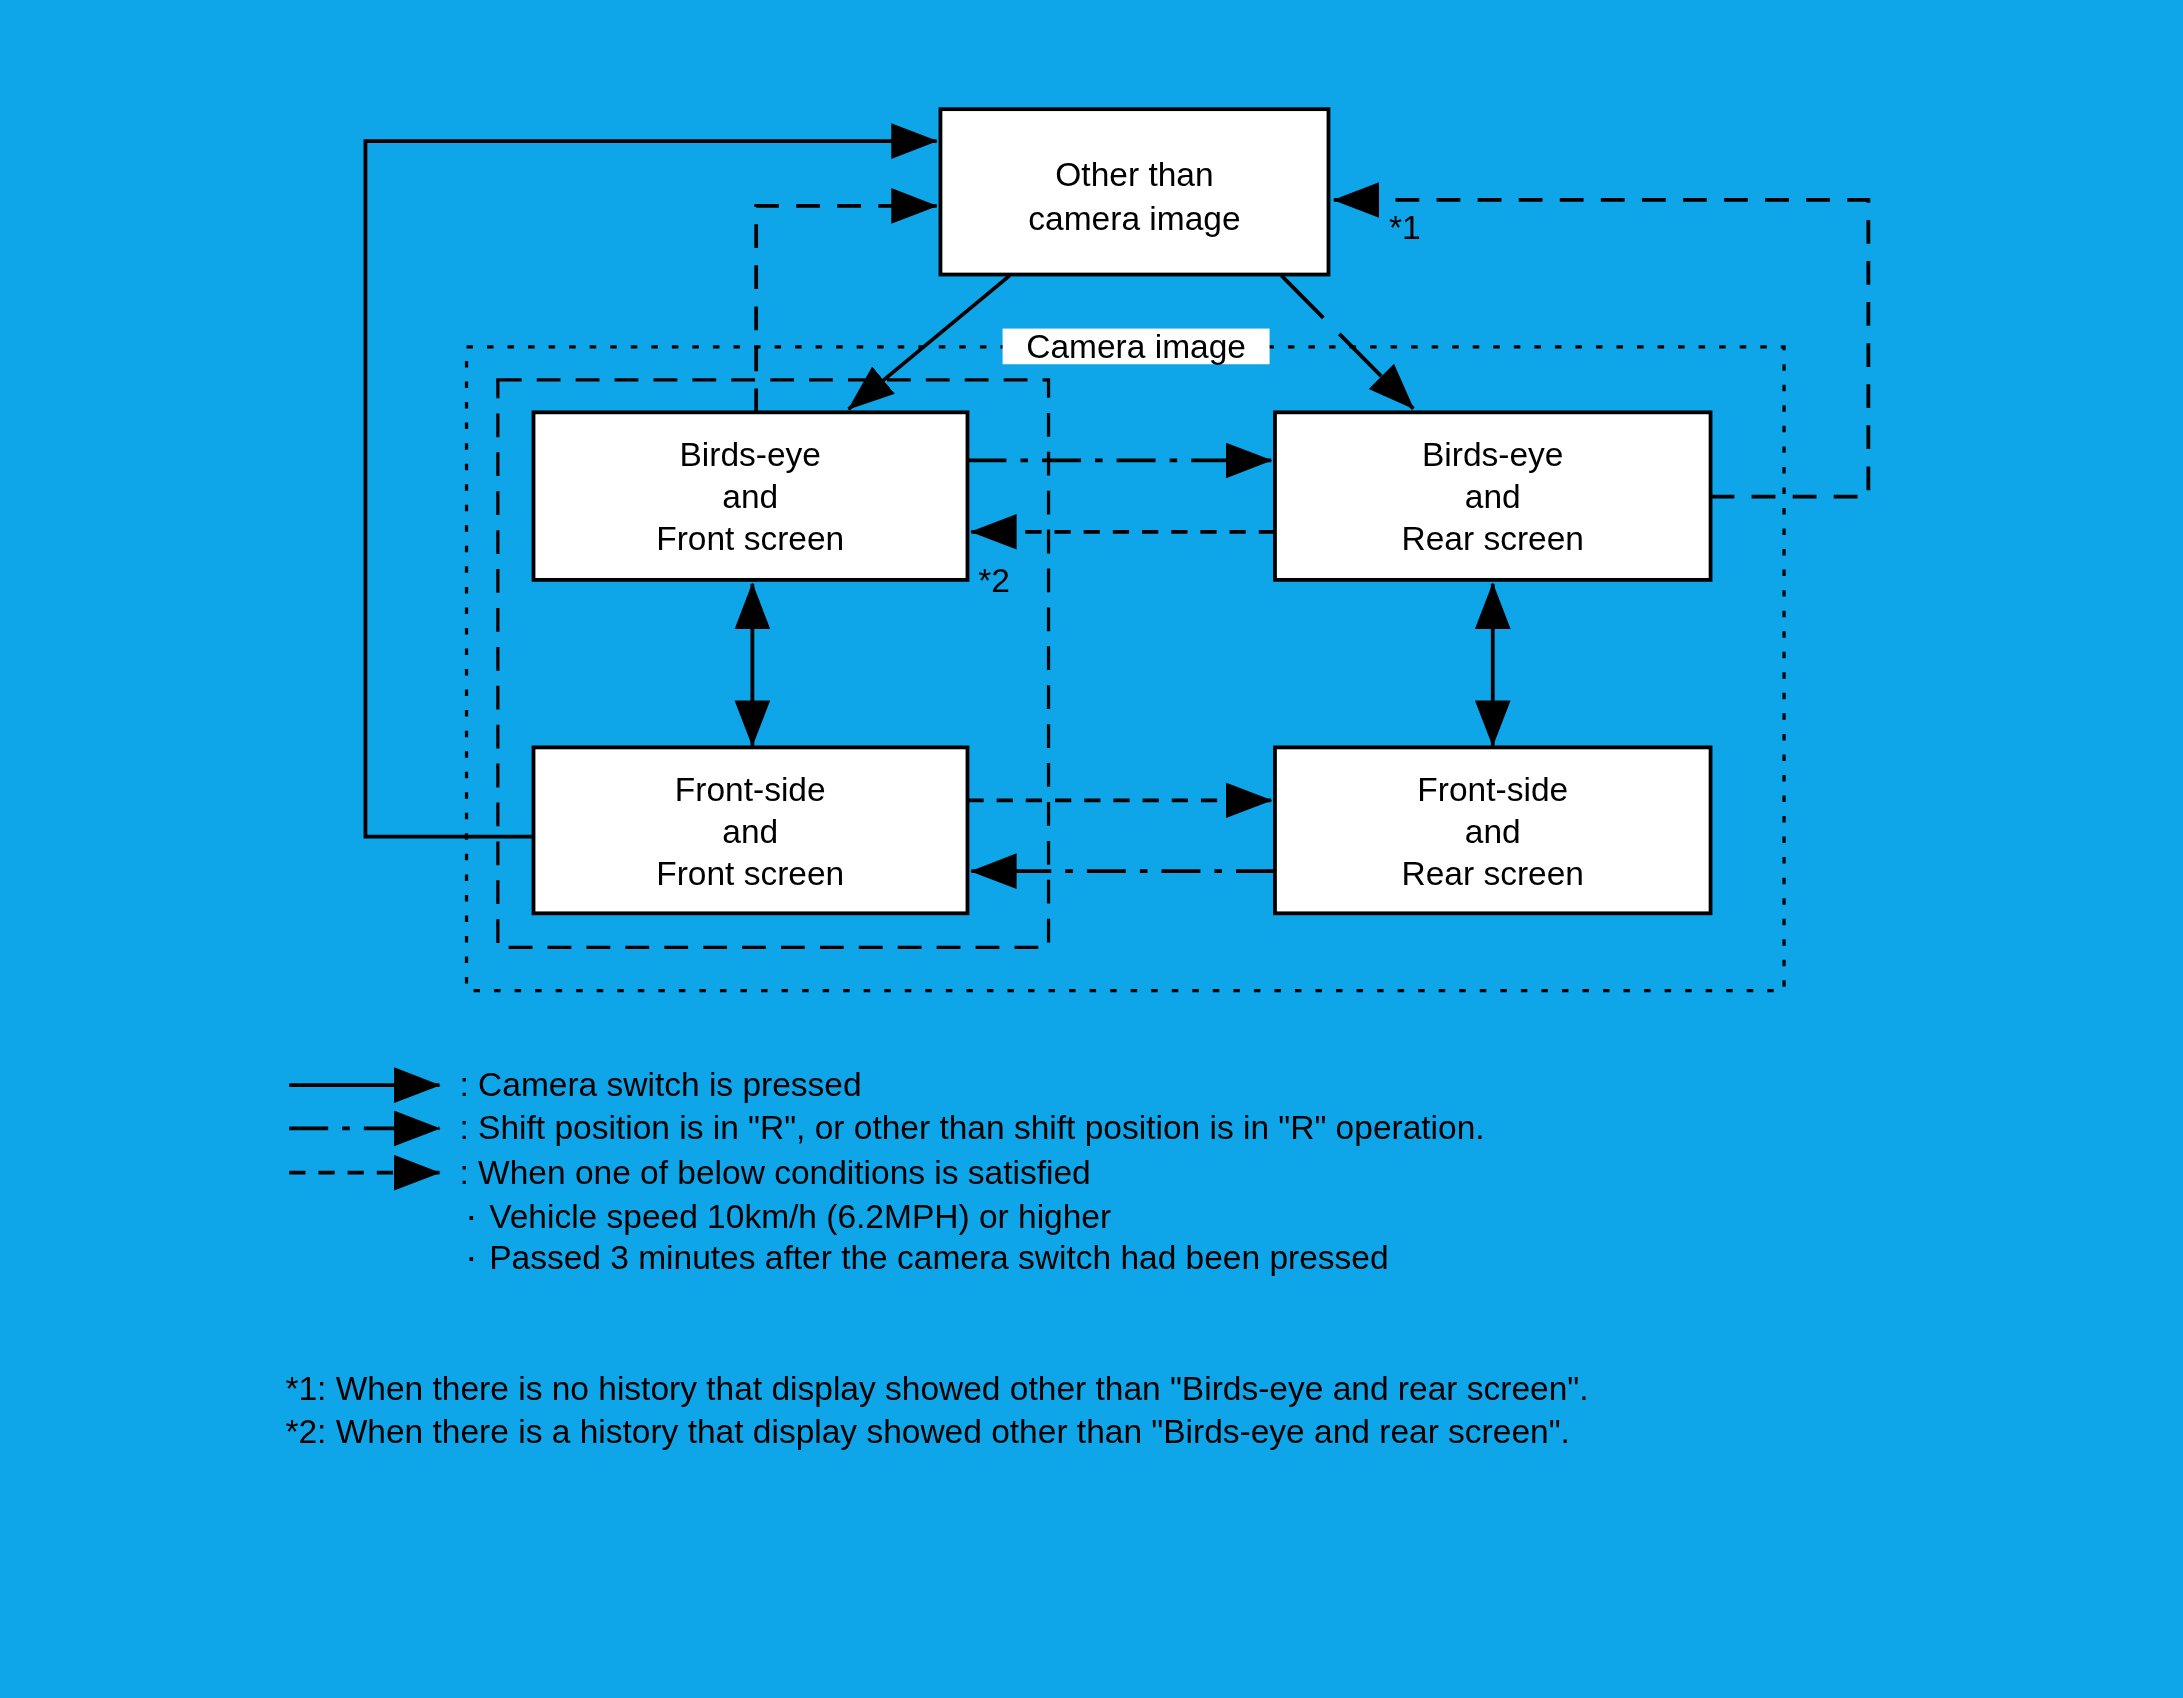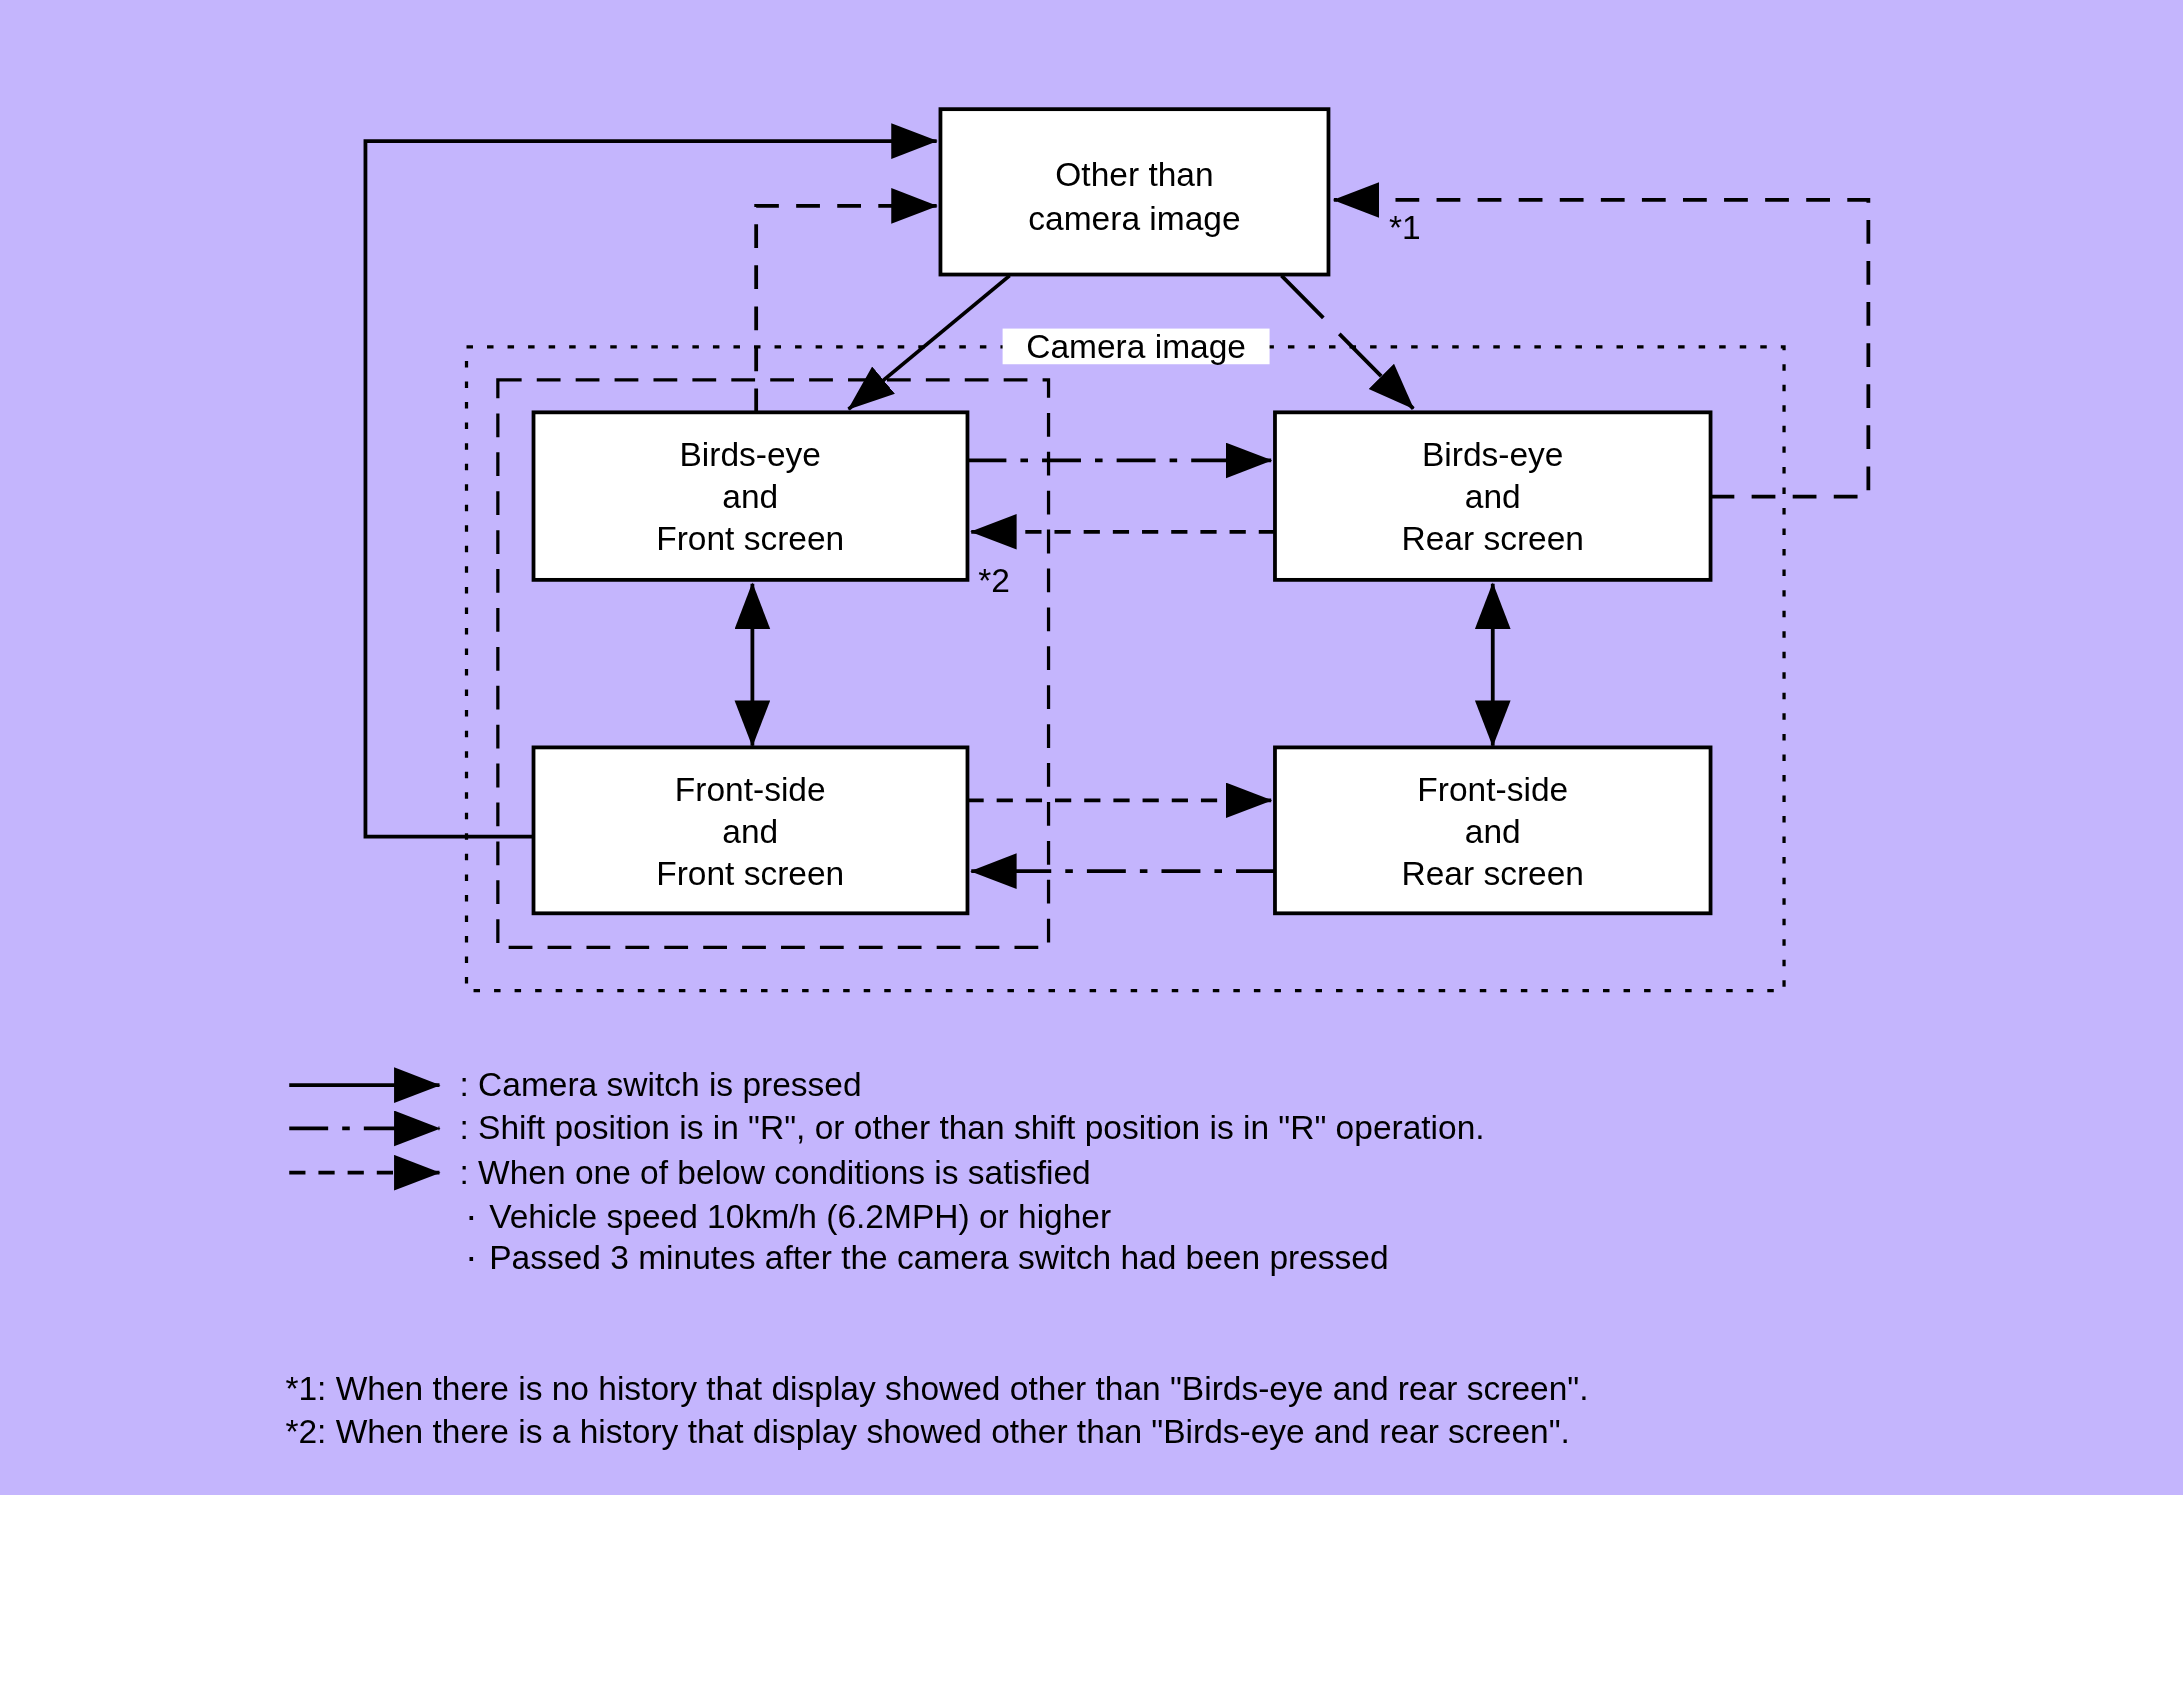--- a/index.html
+++ b/index.html
@@ -1,16 +1,16 @@
 <!DOCTYPE html>
 <html style="font-size:8.6px"><head>
 <meta charset="utf-8">
 <style>
   html,body{margin:0;padding:0;background:#ffffff;}
-  .canvas{position:relative;width:2183px;height:1495px;background:#c4b5fd;overflow:hidden;}
+  .canvas{position:relative;width:2183px;height:1698px;background:#0ea5e9;overflow:hidden;}
   svg{position:absolute;left:0;top:0;}
   svg text{font-family:"Liberation Sans","DejaVu Sans",sans-serif;fill:#000000;}
   .node-label{font-size:62px;text-anchor:middle;}
   .group-label{font-size:62px;text-anchor:middle;}
   .note-label{font-size:62px;}
   .legend-text{font-size:62px;}
   .bullet-glyph{font-size:70px;text-anchor:middle;}
   .footnote-text{font-size:62px;}
   .box{fill:#ffffff;stroke:#000000;stroke-width:7;}
   .container-outer{fill:none;stroke:#000000;stroke-width:6;stroke-dasharray:12 26;}

